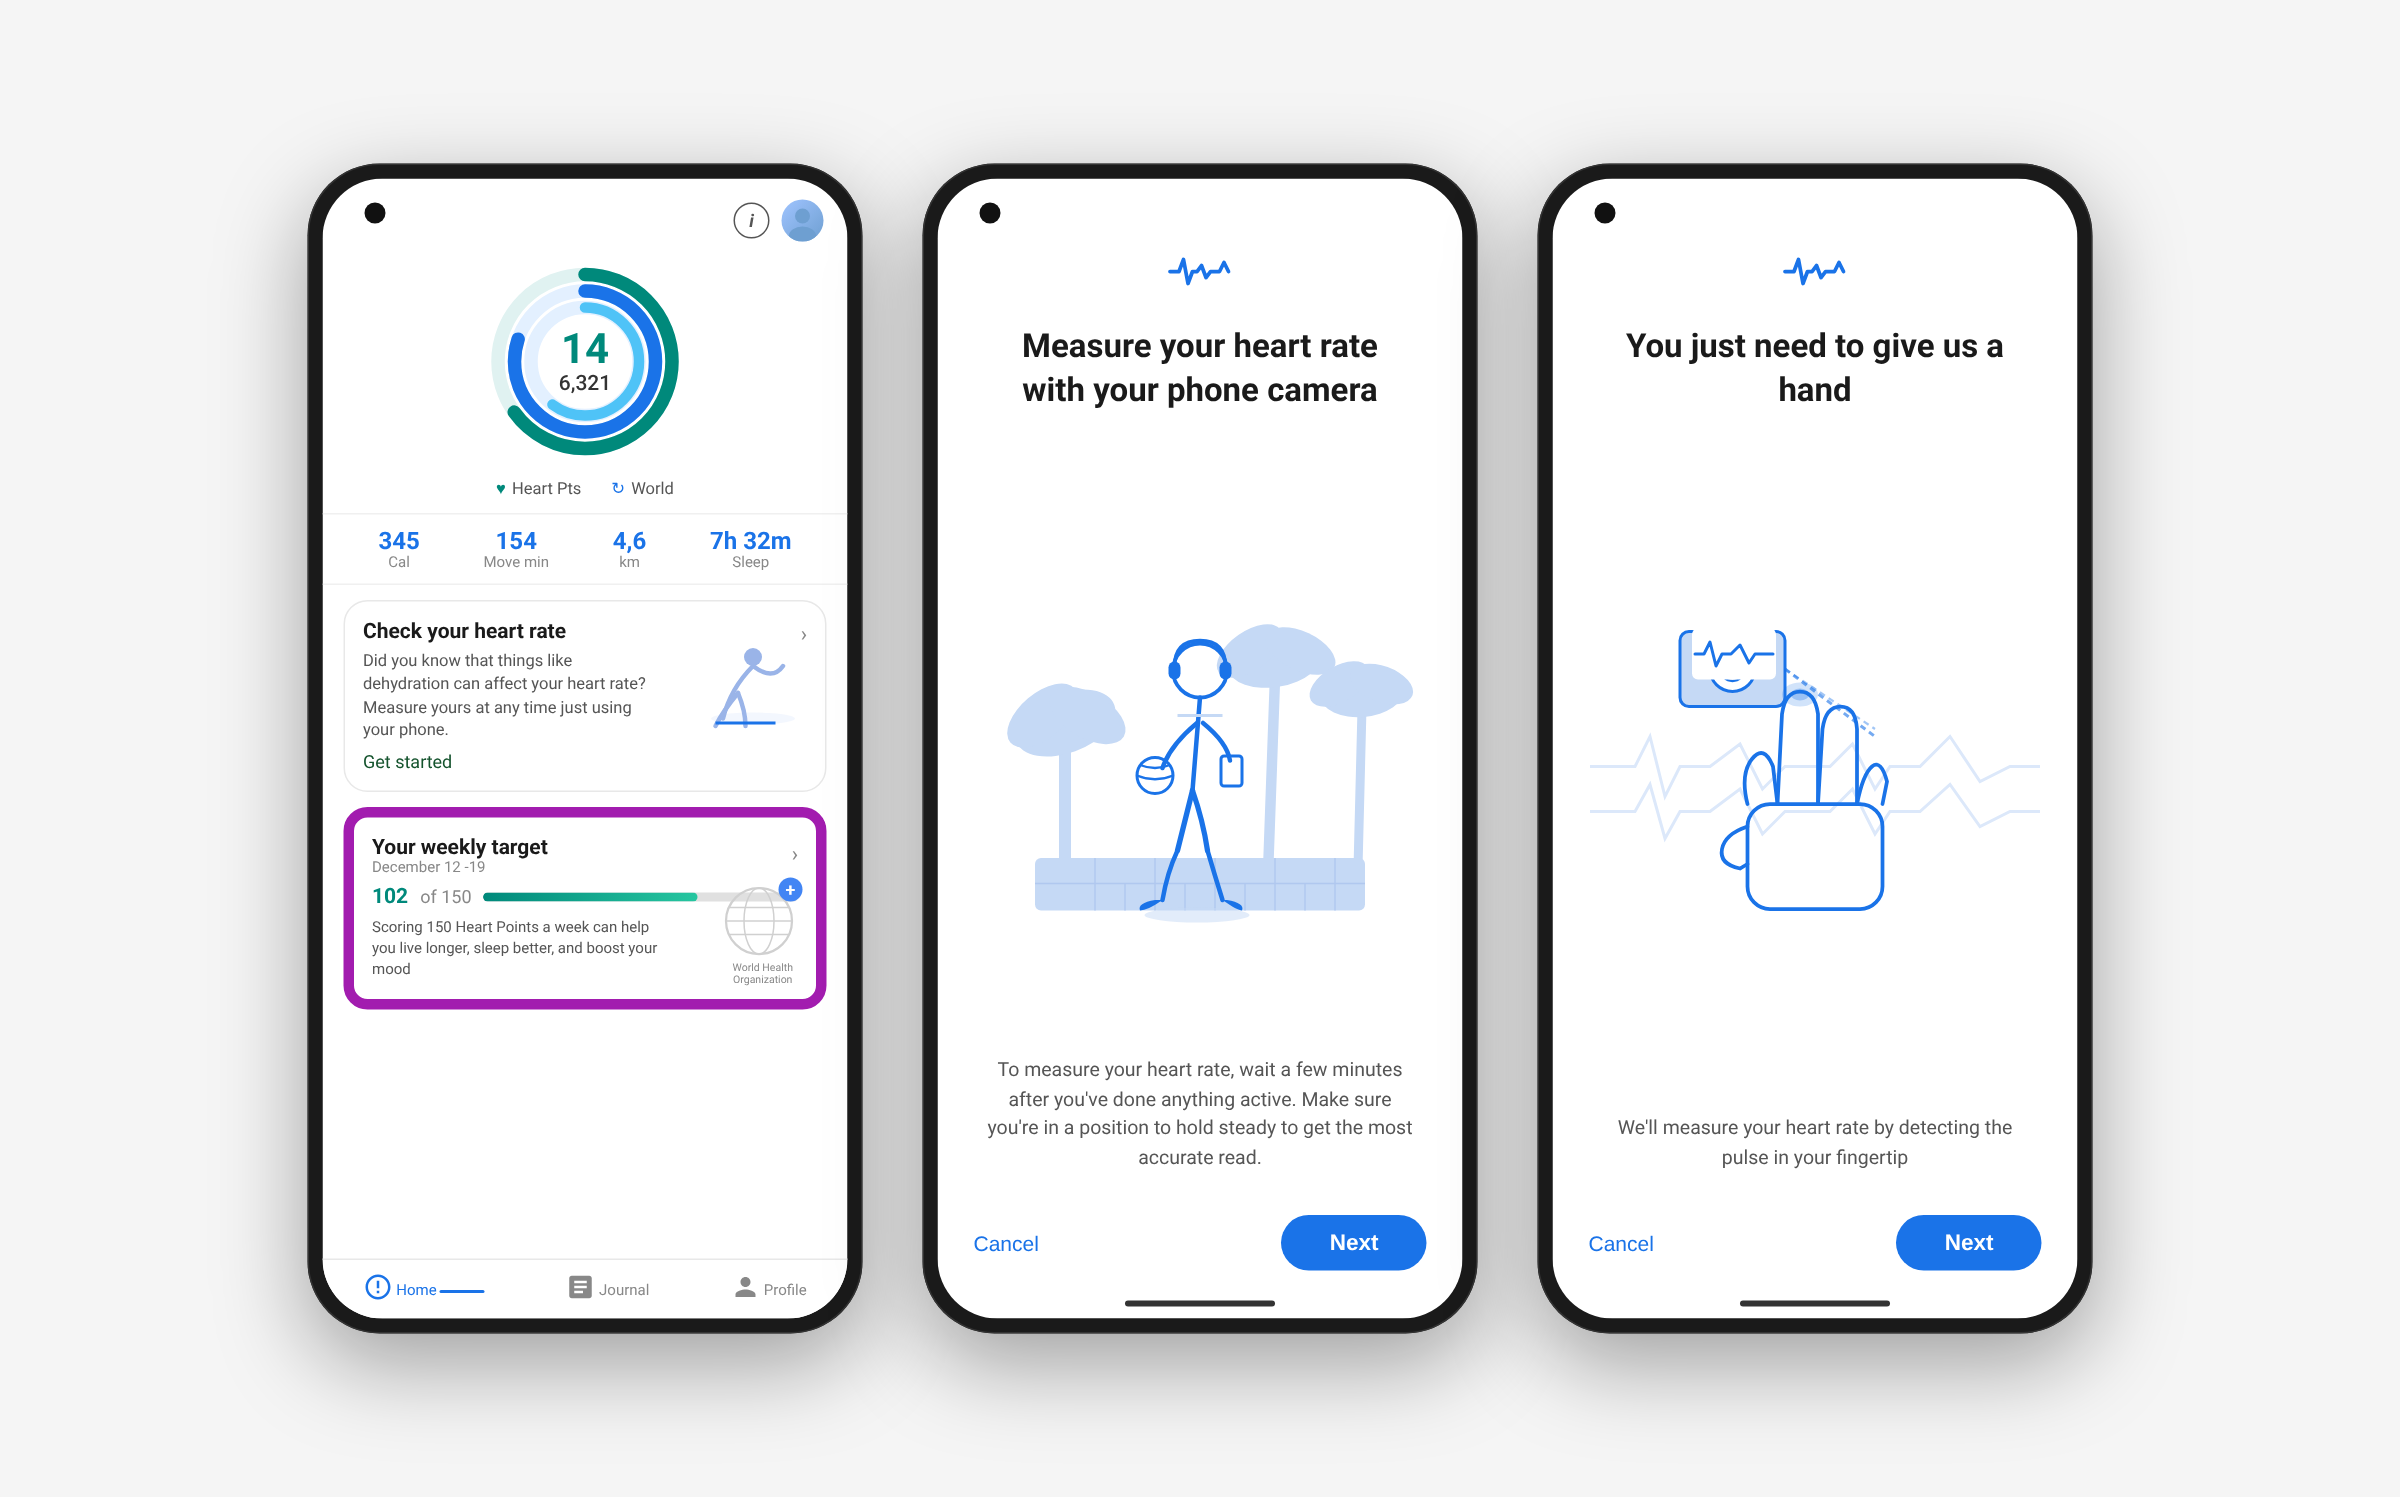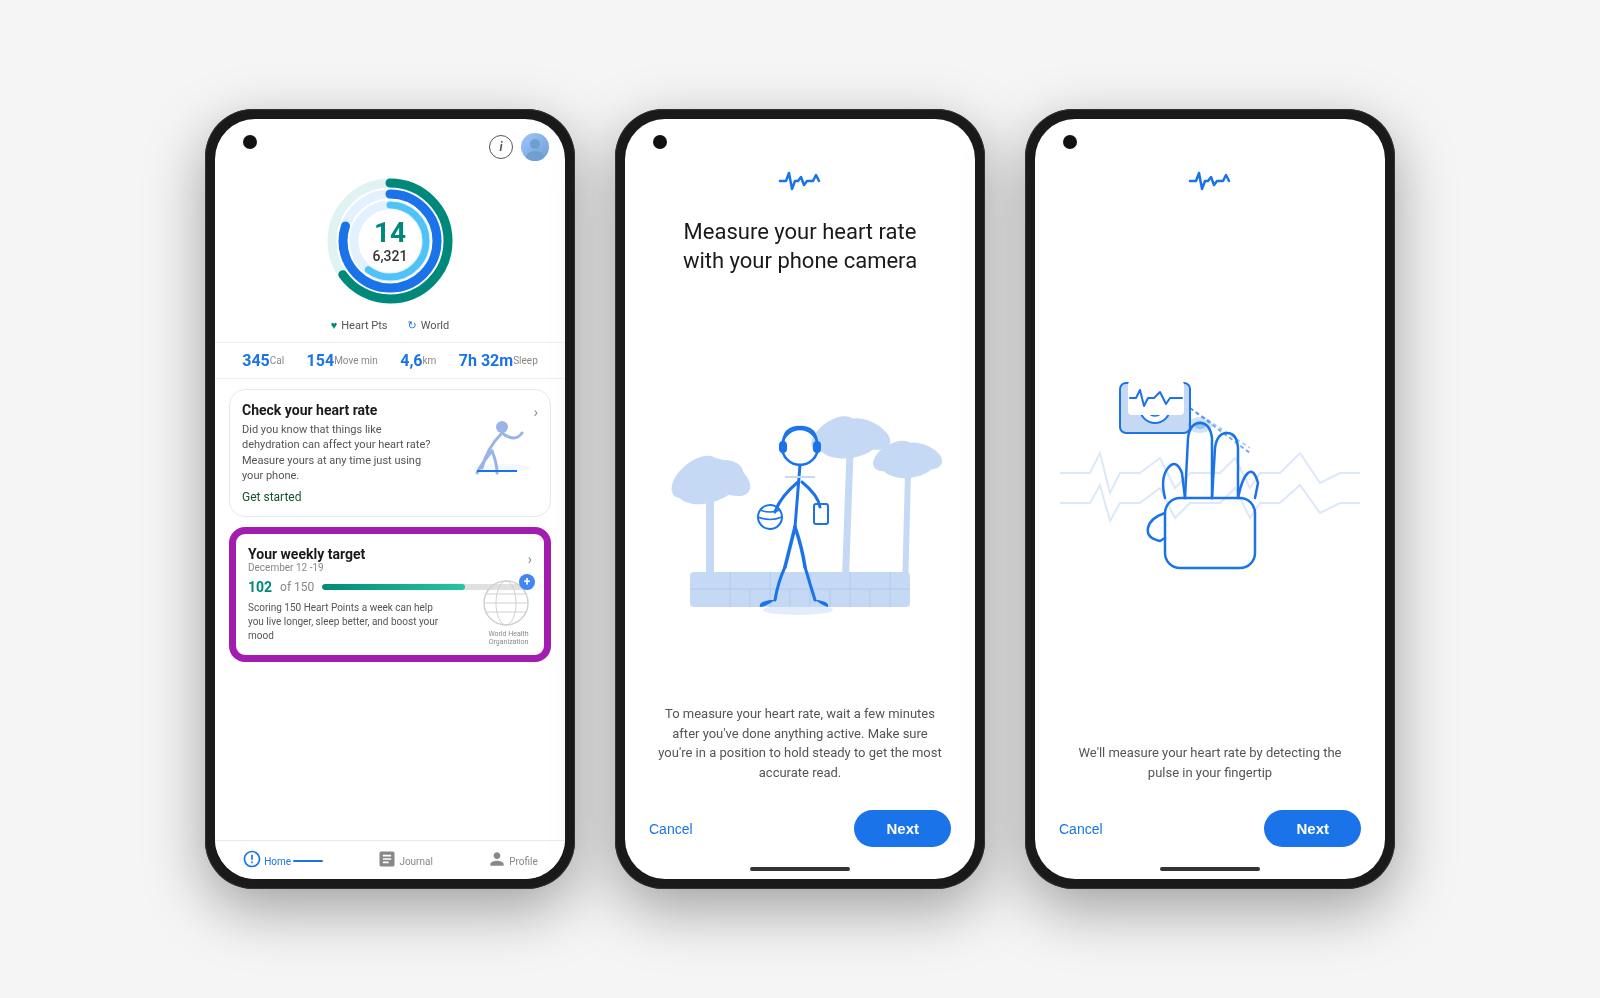--- a/index.html
+++ b/index.html
@@ -153,21 +153,21 @@
     .stats-row {
       display: flex;
       justify-content: space-around;
       padding: 8px 16px;
       border-top: 1px solid #f0f0f0;
       border-bottom: 1px solid #f0f0f0;
     }
 
     .stat-item {
       display: flex;
-      flex-direction: row;
+      flex-direction: column;
       align-items: center;
     }
 
     .stat-value {
       font-size: 16px;
       font-weight: 700;
       color: #1a73e8;
     }
 
     .stat-label {
@@ -341,21 +341,21 @@
     }
 
     .heartwave-icon {
       color: #1a73e8;
       font-size: 20px;
       margin-bottom: 20px;
     }
 
     .onboarding-title {
       font-size: 22px;
-      font-weight: 400;
+      font-weight: 700;
       color: #1a1a1a;
       text-align: center;
       padding: 0 46px;
       line-height: 1.3;
       margin-bottom: 20px;
     }
 
     .onboarding-illustration {
       width: 100%;
       flex: 1;
@@ -664,20 +664,21 @@
     <div class="phone-inner">
       <div class="camera-hole"></div>
       <div class="onboarding-content">
 
         <div class="heartwave-icon">
           <svg width="44" height="24" viewBox="0 0 44 24" fill="none" stroke="#1a73e8" stroke-width="2.5" stroke-linecap="round" stroke-linejoin="round">
             <polyline points="2,12 8,12 11,4 14,20 17,12 20,12 23,8 26,16 29,12 35,12 38,6 41,12"></polyline>
           </svg>
         </div>
 
+        <div class="onboarding-title">You just need to give us a hand</div>
 
         <div class="onboarding-illustration">
           <svg viewBox="0 0 300 260" width="300" height="260">
 
             <polyline points="0,130 30,130 40,110 50,150 60,130 80,130 100,115 115,145 130,130 160,130 175,115 190,145 200,130 220,130 240,110 260,140 280,130 300,130" fill="none" stroke="#dce8fa" stroke-width="2"></polyline>
             <polyline points="0,160 30,160 40,142 50,178 60,160 80,160 100,145 115,175 130,160 160,160 175,145 190,175 200,160 220,160 240,142 260,170 280,160 300,160" fill="none" stroke="#dce8fa" stroke-width="2"></polyline>
 
             <rect x="105" y="155" width="90" height="70" rx="15" fill="none" stroke="#1a73e8" stroke-width="2.5"></rect>
 
             <path d="M105 155 Q100 135 108 125 Q116 115 122 130 L125 155" fill="none" stroke="#1a73e8" stroke-width="2.5" stroke-linecap="round"></path>

